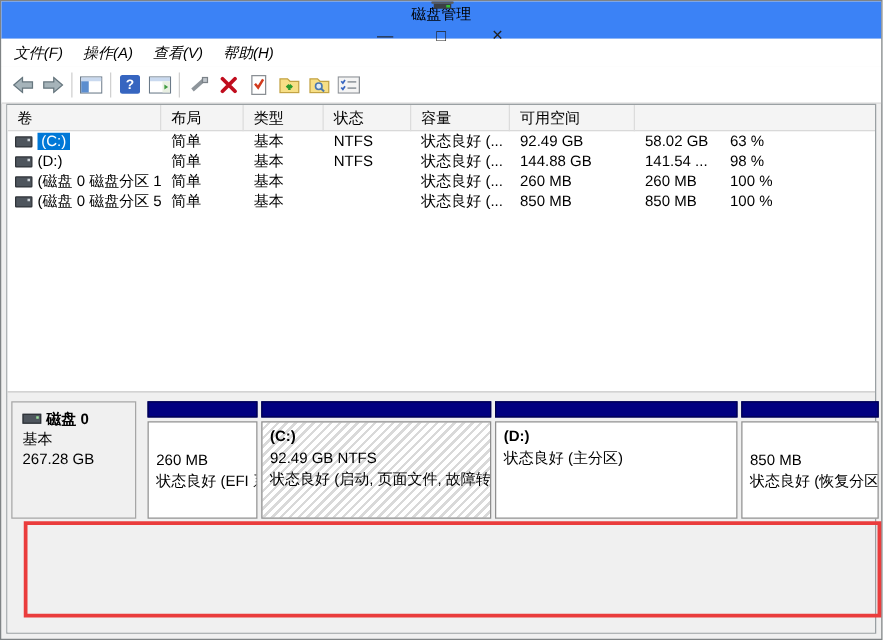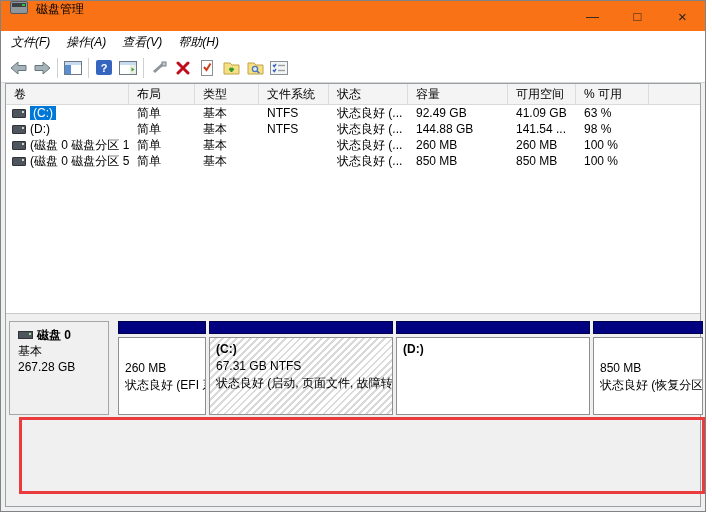--- a/index.html
+++ b/index.html
@@ -1,20 +1,20 @@
 <!DOCTYPE html>
 <html><head>
 <meta charset="utf-8">
 <style>
   * { margin:0; padding:0; box-sizing:border-box; }
   html,body { width:712px; height:515px; background:#ffffff; font-family:"Liberation Sans", sans-serif; font-size:12px; color:#000; }
   .window { position:absolute; left:0; top:0; width:706px; height:512px; background:#f0f0f0; border:1px solid #7f8385; overflow:hidden; }
 
   
-  .titlebar { height:30px; background:#f97316; display:flex; align-items:flex-start; }
+  .titlebar { height:30px; background:#3b82f6; display:flex; align-items:center;flex-direction:column; }
   .app-icon { width:18px; height:13px; margin:0 8px 0 9px; position:relative; background:#8f969c; border:1px solid #55595d; border-radius:2px; }
   .app-icon::before { content:""; position:absolute; left:1px; top:1px; right:1px; height:4px; background:#3a3f44; }
   .app-icon::after { content:""; position:absolute; right:2px; top:2px; width:3px; height:2px; background:#35c135; }
   .title-text { flex:1; font-size:12px; }
   .win-controls { display:flex; height:100%; }
   .win-btn { width:45px; height:100%; display:flex; align-items:center; justify-content:center; font-size:13px; color:#222; }
 
   
   .menubar { height:22px; background:#ffffff; display:flex; align-items:center; padding-left:2px;font-style:italic; }
   .menu-item { padding:0 8px; height:100%; display:flex; align-items:center; }
@@ -159,39 +159,37 @@
     </div>
   </div>
 
   <div class="main">
 
     <div class="list-pane">
       <div class="grid-row list-header">
         <div class="hcell">卷</div>
         <div class="hcell">布局</div>
         <div class="hcell">类型</div>
-        <div class="hcell">文件系统</div>
         <div class="hcell">状态</div>
         <div class="hcell">容量</div>
         <div class="hcell">可用空间</div>
-        <div class="hcell">% 可用</div>
         <div class="hcell" style="border-right:none;"></div>
       </div>
 
       <div class="grid-row list-row">
         <div class="cell vol-cell">
             <span class="vol-icon"></span>
             <span class="sel-name">(C:)</span>
           </div>
         <div class="cell">简单</div>
         <div class="cell">基本</div>
         <div class="cell">NTFS</div>
         <div class="cell">状态良好 (...</div>
         <div class="cell">92.49 GB</div>
-        <div class="cell">41.09 GB</div>
+        <div class="cell">58.02 GB</div>
         <div class="cell">63 %</div>
         <div class="cell"></div>
       </div>
 
       <div class="grid-row list-row">
         <div class="cell vol-cell">
             <span class="vol-icon"></span>
             <span>(D:)</span>
           </div>
         <div class="cell">简单</div>
@@ -253,29 +251,30 @@
         <div class="part-body">
           <div>260 MB</div>
           <div>状态良好 (EFI 系</div>
         </div>
       </div>
 
       <div class="part-block pb-2">
         <div class="part-strip"></div>
         <div class="part-body hatched">
           <div class="part-name">(C:)</div>
-          <div>67.31 GB NTFS</div>
+          <div>92.49 GB NTFS</div>
           <div>状态良好 (启动, 页面文件, 故障转储</div>
         </div>
       </div>
 
       <div class="part-block pb-3">
         <div class="part-strip"></div>
         <div class="part-body">
           <div class="part-name">(D:)</div>
+          <div>状态良好 (主分区)</div>
         </div>
       </div>
 
       <div class="part-block pb-4">
         <div class="part-strip"></div>
         <div class="part-body">
           <div>850 MB</div>
           <div>状态良好 (恢复分区)</div>
         </div>
       </div>

